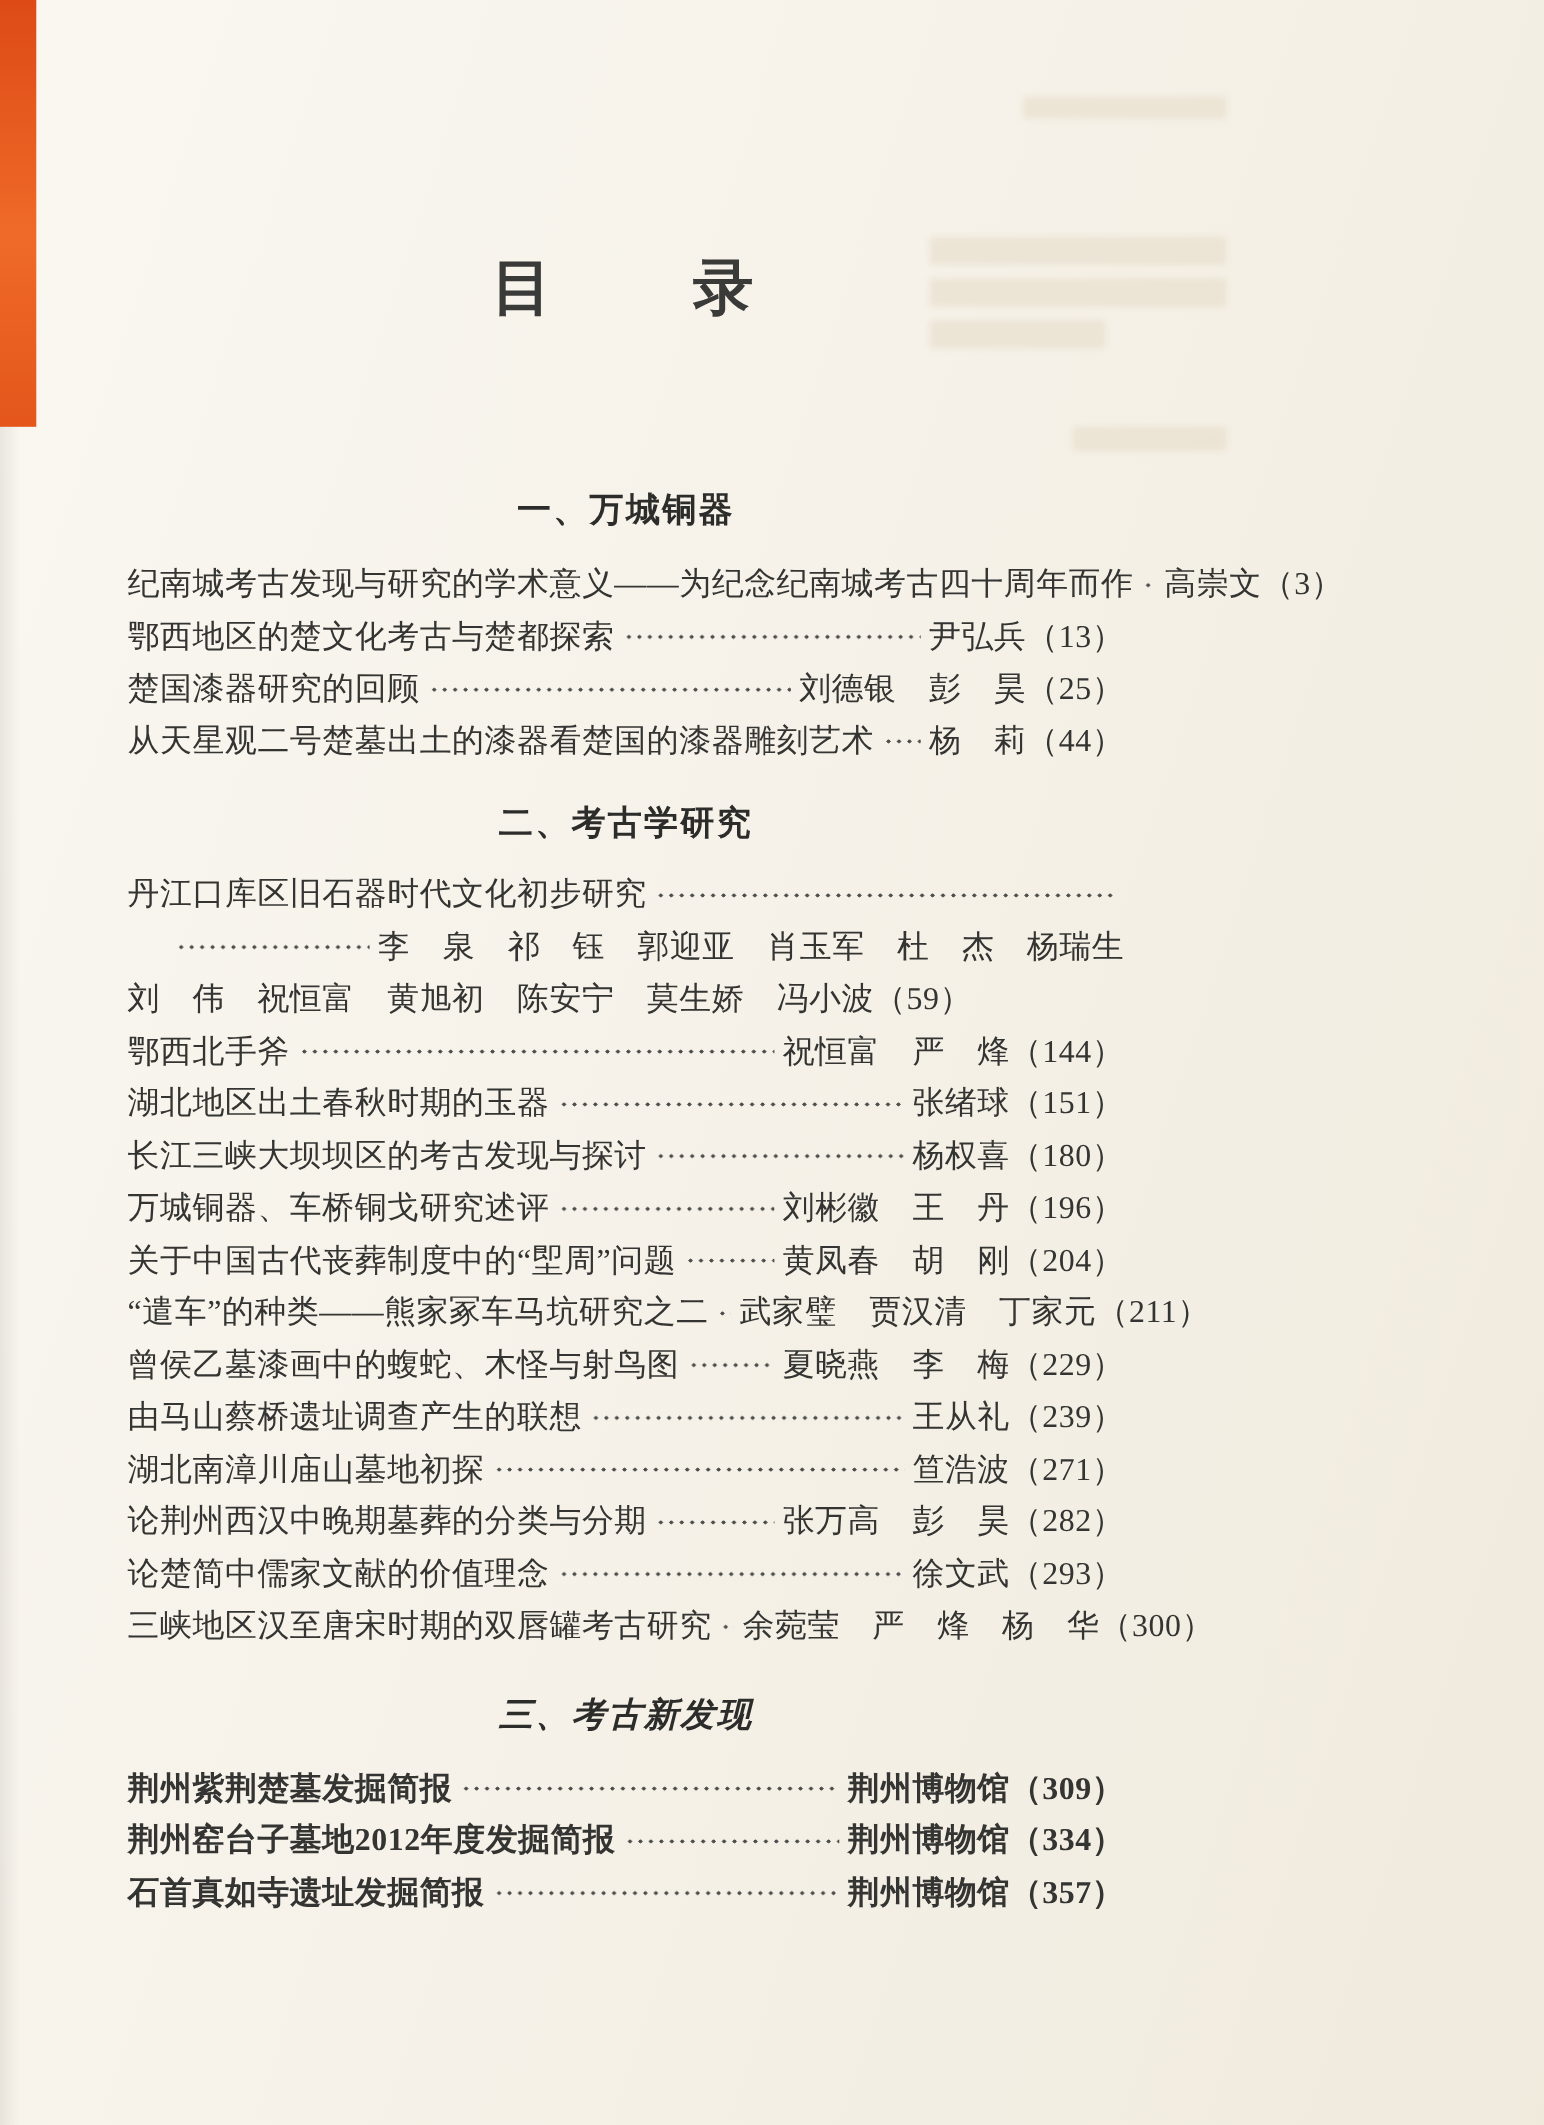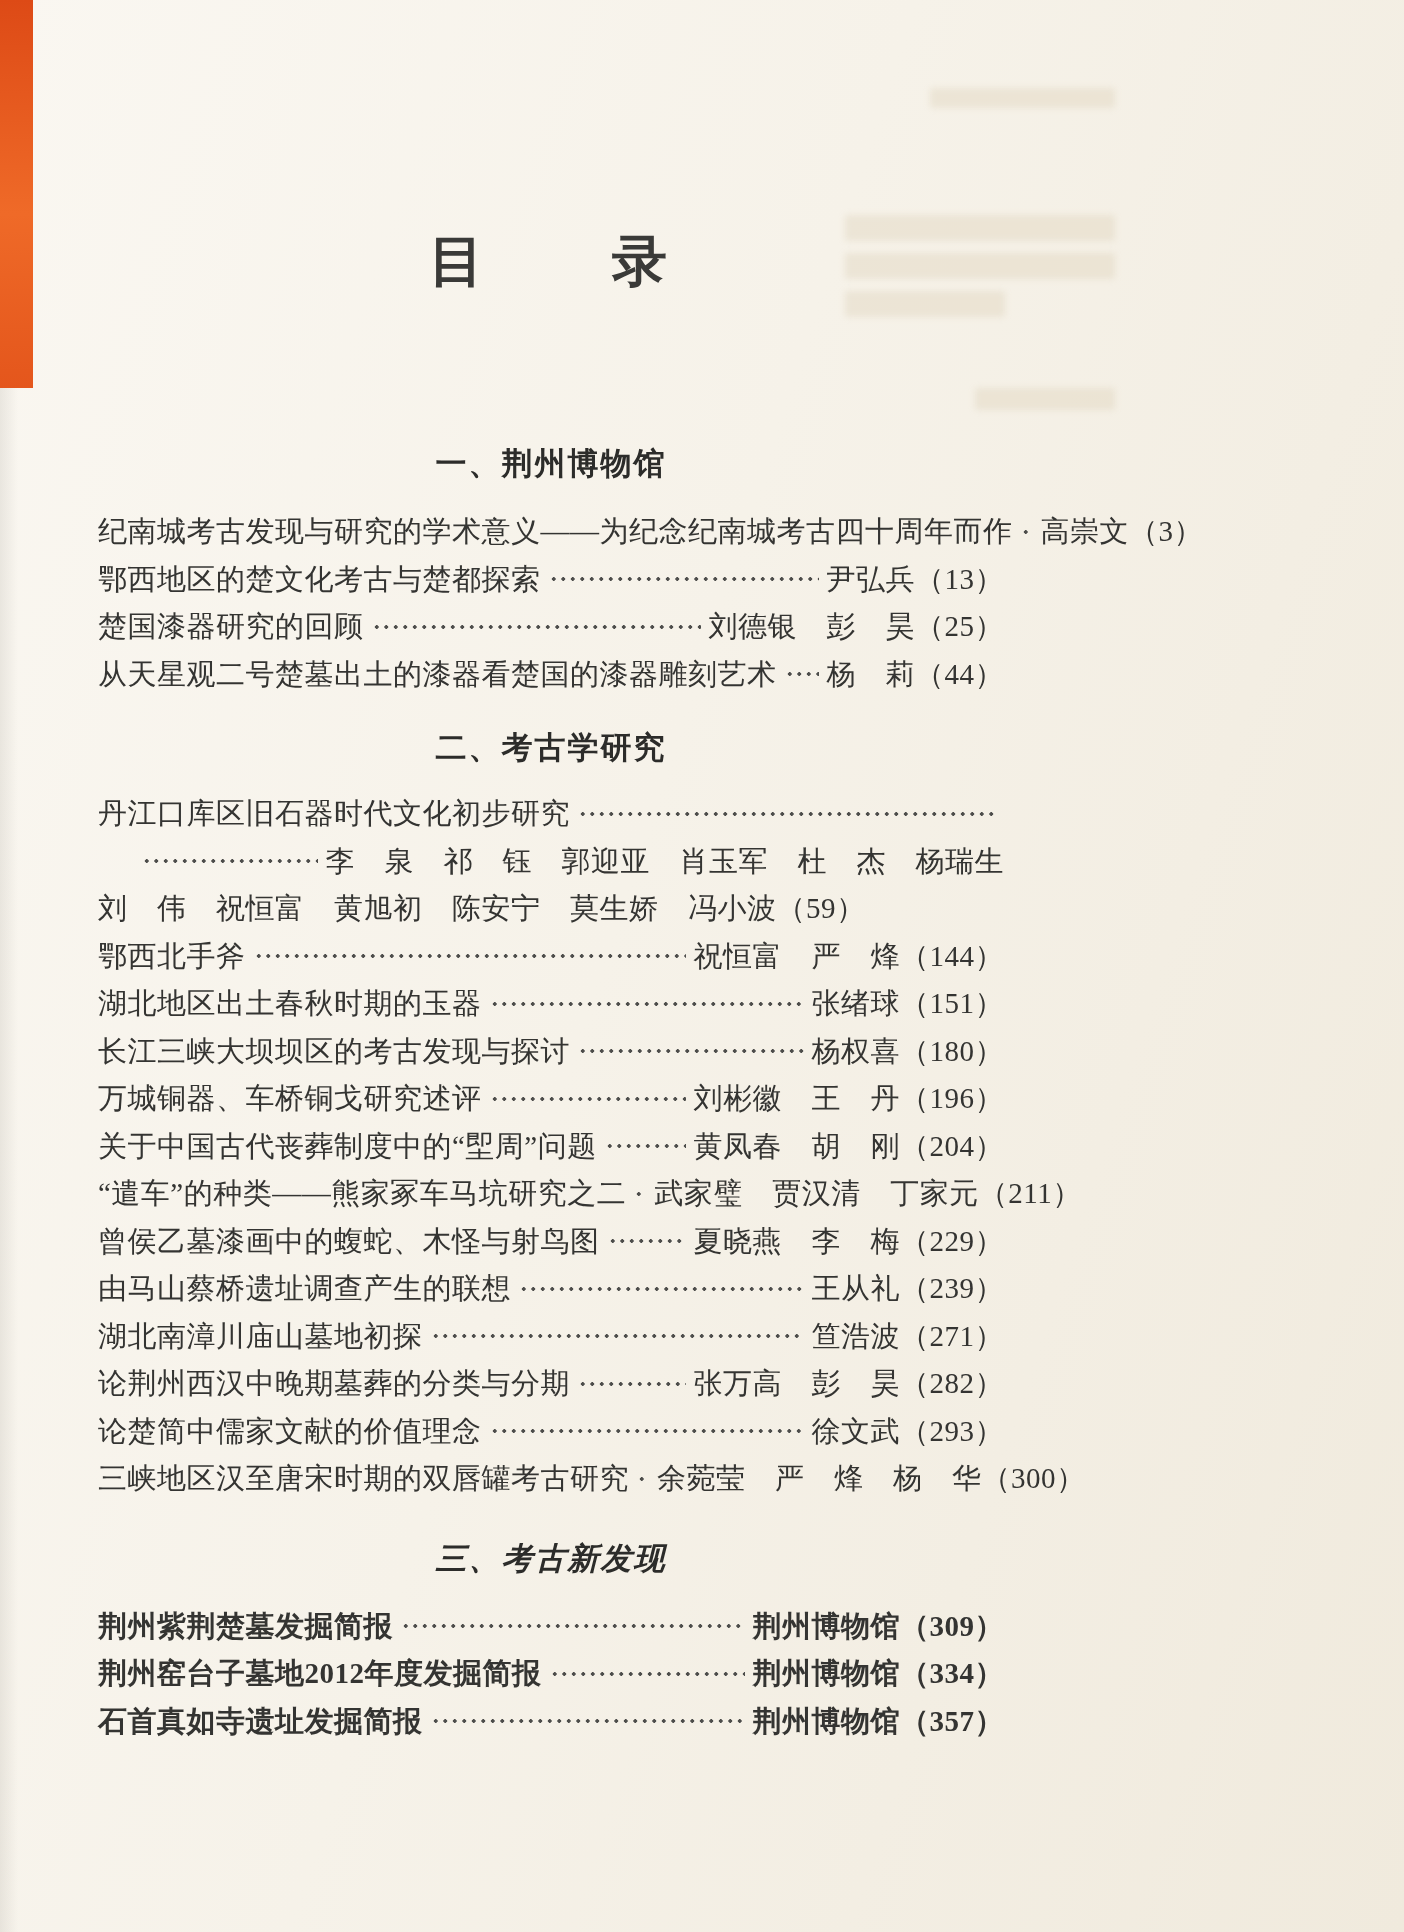--- a/index.html
+++ b/index.html
@@ -19,21 +19,21 @@
     background:linear-gradient(90deg,rgba(90,85,75,0.10),rgba(90,85,75,0));
   }
   
   .ghost{position:absolute;background:rgba(200,182,140,0.20);filter:blur(3px);border-radius:3px;}
   .g1{left:930px;top:88px;width:185px;height:20px;}
   .g2{left:845px;top:215px;width:270px;height:26px;}
   .g3{left:845px;top:253px;width:270px;height:26px;}
   .g4{left:845px;top:291px;width:160px;height:26px;}
   .g5{left:975px;top:388px;width:140px;height:22px;}
 
-  .content{position:absolute;left:98px;top:0;width:906px;}
+  .content{position:absolute;left:116px;top:0;width:906px;}
   .doc-title{
     margin:232px 0 0 0;text-align:center;
     font-size:55px;font-weight:700;letter-spacing:6px;line-height:60px;color:#3a3a38;
   }
   .section-heading{
     text-align:center;font-family:"Liberation Sans","DejaVu Sans",sans-serif;
     font-size:31px;font-weight:700;line-height:40px;color:#2c2c2a;letter-spacing:2px;
   }
   .sh1{margin-top:152px;}
   .sh2{margin-top:30px;}
@@ -65,21 +65,21 @@
 <div class="ghost g1"></div>
 <div class="ghost g2"></div>
 <div class="ghost g3"></div>
 <div class="ghost g4"></div>
 <div class="ghost g5"></div>
 
 <div class="content">
 
   <div class="doc-title">目　　录</div>
 
-  <div class="section-heading sh1">一、荆州博物馆</div>
+  <div class="section-heading sh1">一、万城铜器</div>
   <div class="rows1">
     <div class="row">
       <span class="t">纪南城考古发现与研究的学术意义——为纪念纪南城考古四十周年而作</span>
       <span class="leader"></span>
       <span class="authors">高崇文</span>
       <span class="pg">（3）</span>
     </div>
     <div class="row">
       <span class="t">鄂西地区的楚文化考古与楚都探索</span>
       <span class="leader"></span>

